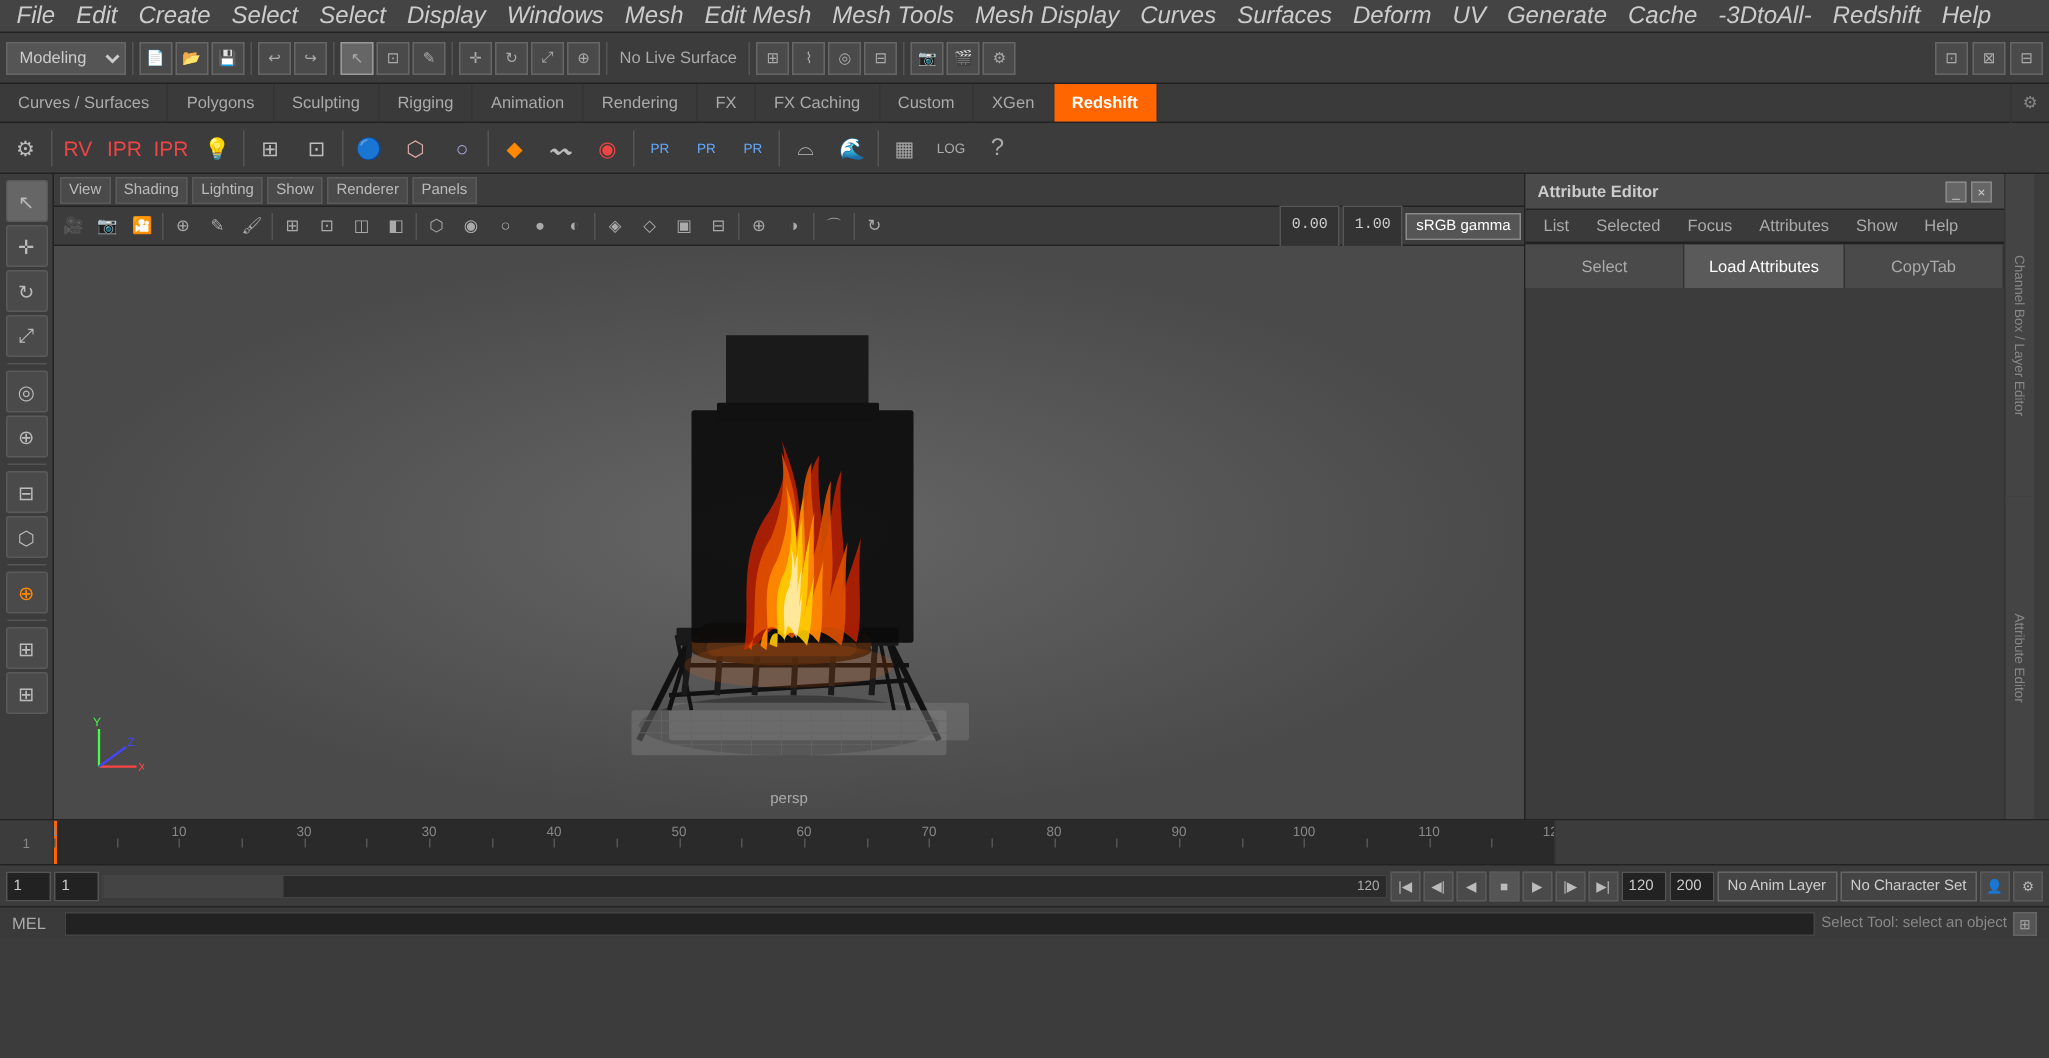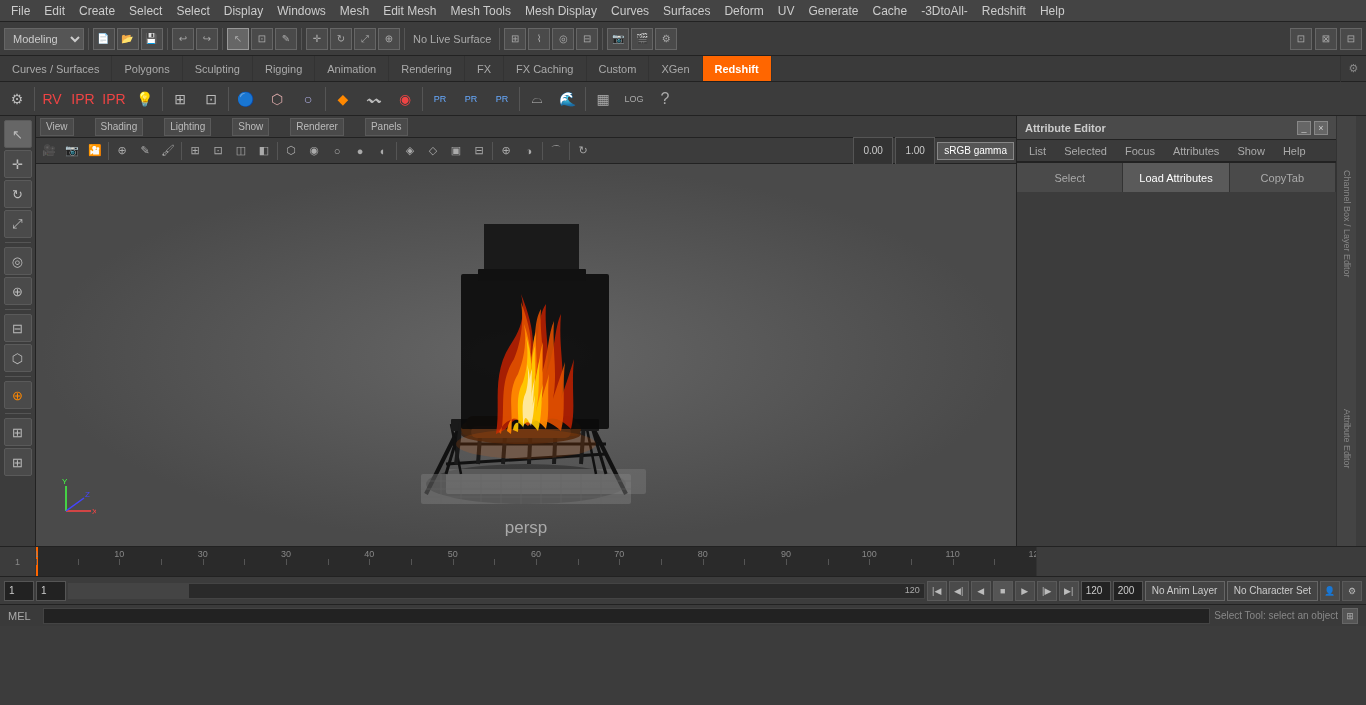--- a/index.html
+++ b/index.html
@@ -20,22 +20,23 @@
       align-items: center;
       background: #444444;
       height: 22px;
       border-bottom: 1px solid #222;
       padding: 0 4px;
     }
     .menu-item {
       padding: 2px 7px;
       color: #cccccc;
       cursor: pointer;
-      font-size: 12px;
+      font-size: 16px;
       white-space: nowrap;
+      font-style: italic;
     }
 
     
     #toolbar1 {
       display: flex;
       align-items: center;
       background: #3c3c3c;
       height: 34px;
       border-bottom: 1px solid #222;
       padding: 0 4px;
@@ -178,21 +179,21 @@
       position: relative;
       display: flex;
       flex-direction: column;
     }
     #viewport-toolbar {
       display: flex;
       align-items: center;
       background: #3c3c3c;
       height: 22px;
       padding: 0 4px;
-      gap: 21px;
+      gap: 3px;
       border-bottom: 1px solid #222;
       flex-shrink: 0;
     }
     .vt-btn {
       padding: 0 5px;
       height: 18px;
       background: #4a4a4a;
       border: 1px solid #5a5a5a;
       color: #bbb;
       font-size: 10px;
@@ -204,20 +205,21 @@
       background: #333;
       border: 1px solid #555;
       color: #ccc;
       padding: 13px 4px;
       height: 18px;
       display: flex;
       align-items: center;
       font-size: 10px;
       min-width: 40px;
       justify-content: center;
+      font-family: Liberation Mono, monospace;
     }
     .vt-srgb {
       background: #555;
       border: 1px solid #888;
       color: #fff;
       padding: 0 6px;
       height: 18px;
       font-size: 10px;
       display: flex;
       align-items: center;
@@ -228,21 +230,21 @@
       background: radial-gradient(ellipse at center, #666 0%, #4a4a4a 70%);
       position: relative;
       overflow: hidden;
     }
     #persp-label {
       position: absolute;
       bottom: 8px;
       left: 50%;
       transform: translateX(-50%);
       color: #aaa;
-      font-size: 17px;
+      font-size: 10px;
     }
     
     #axis-indicator {
       position: absolute;
       bottom: 30px;
       left: 20px;
       width: 40px;
       height: 40px;
     }
 

